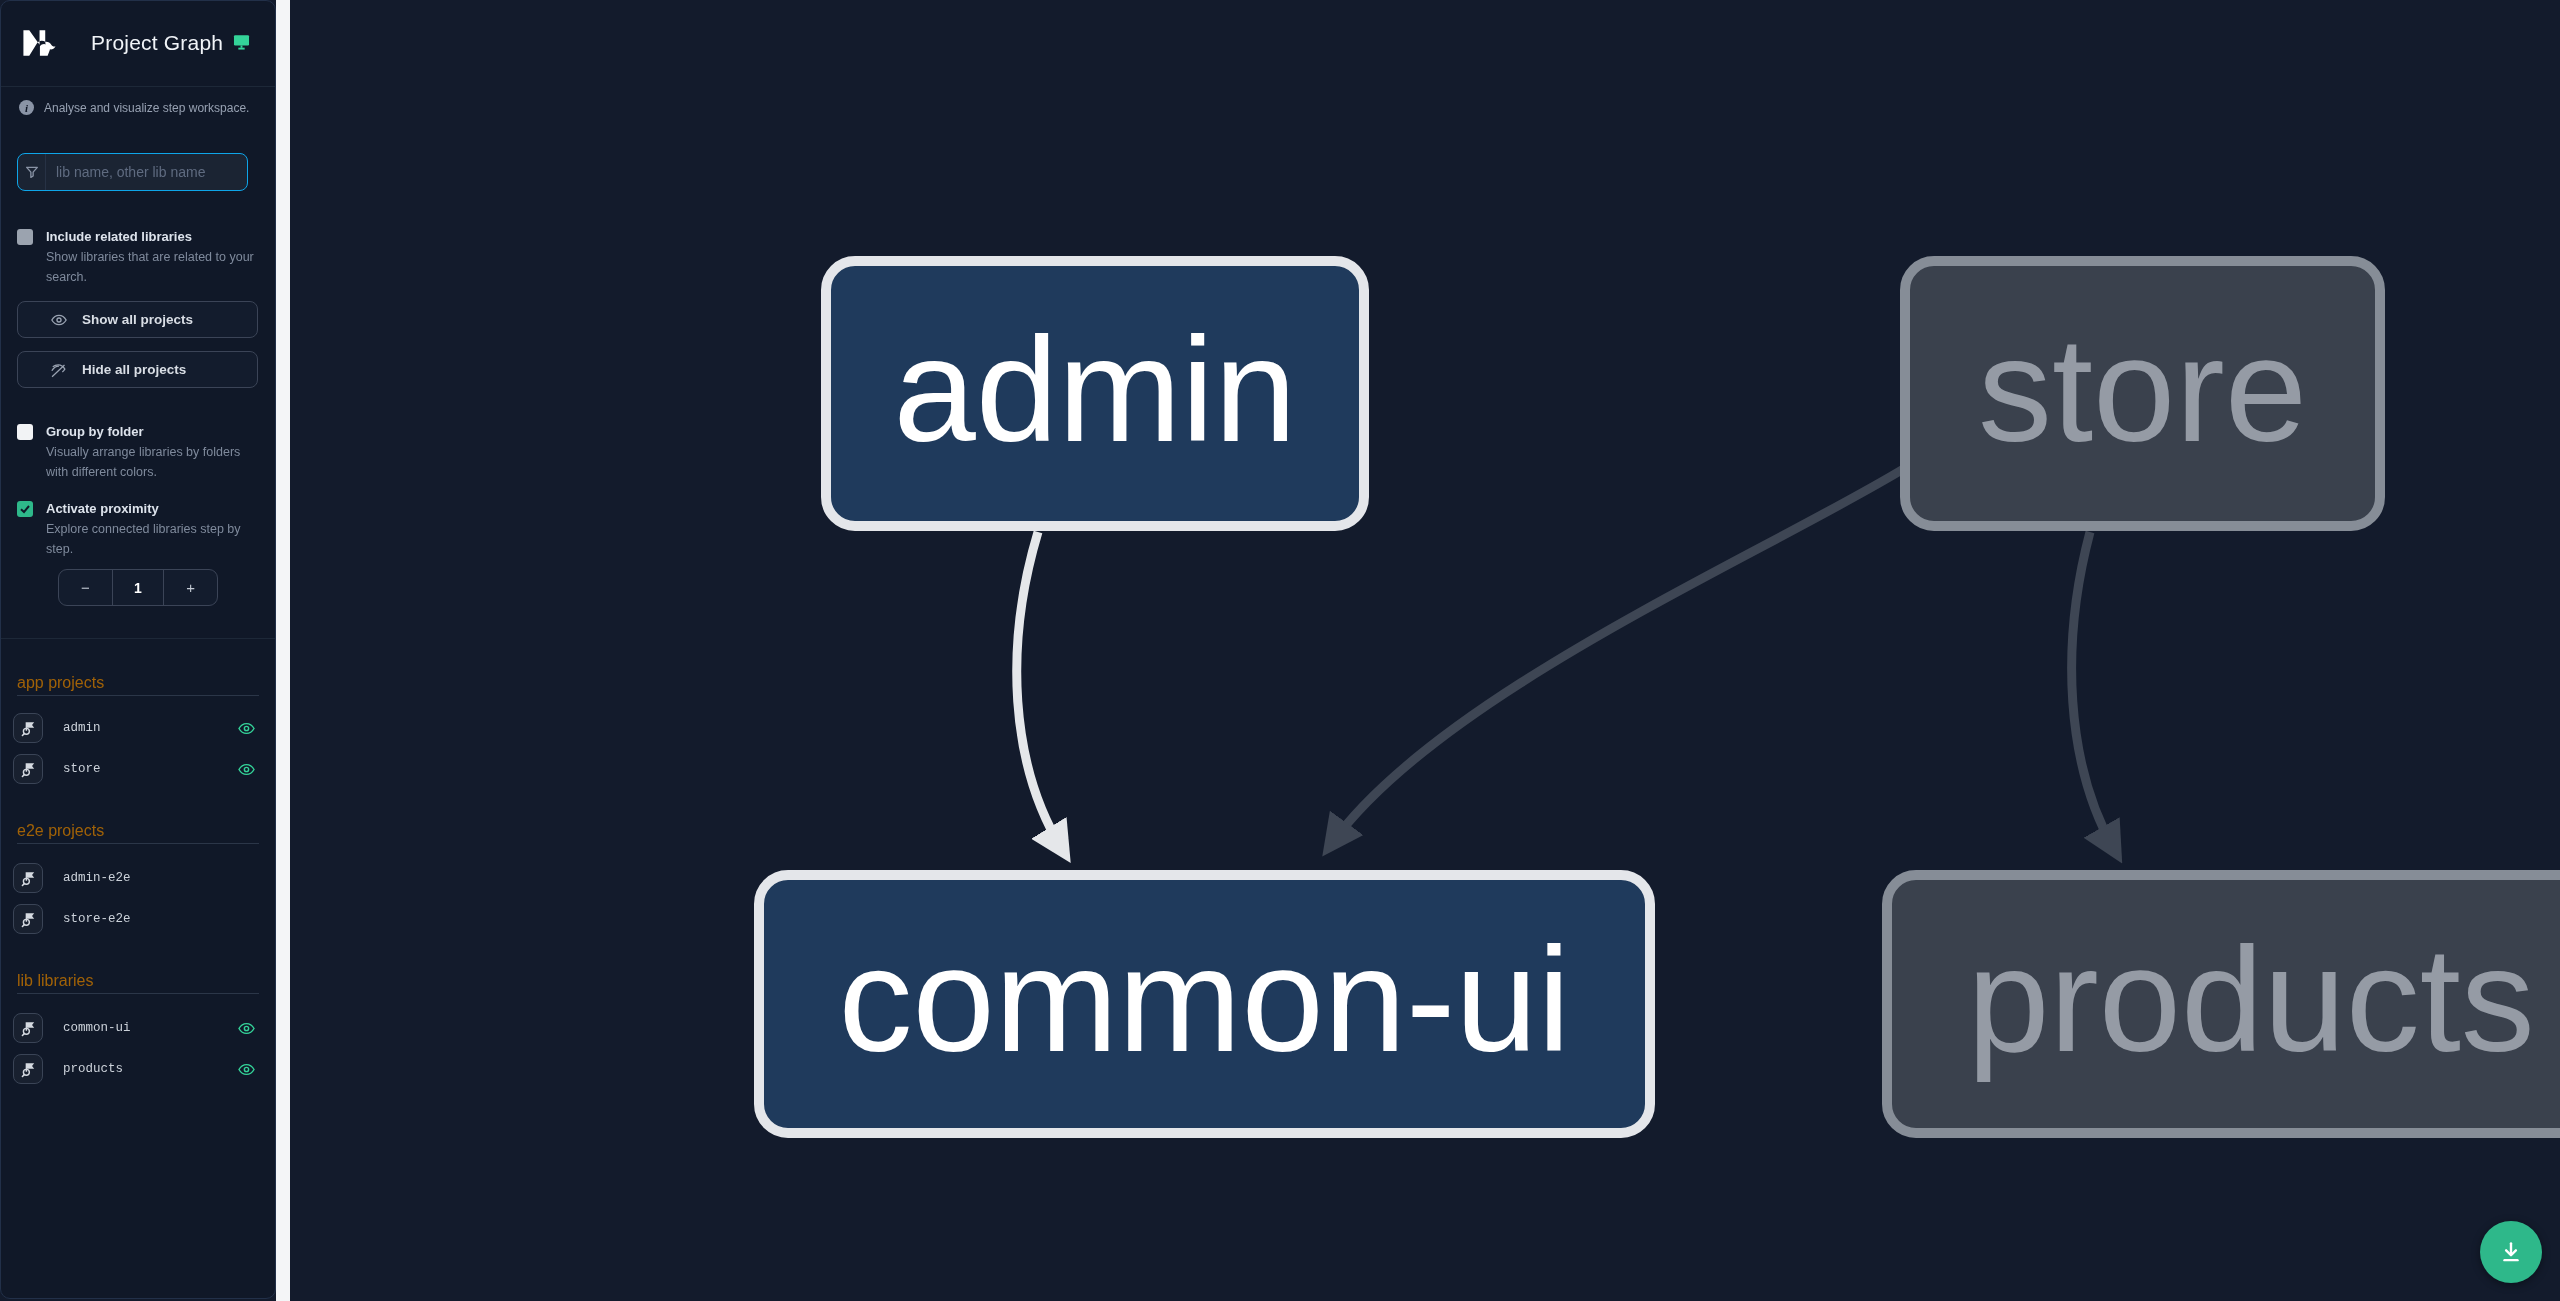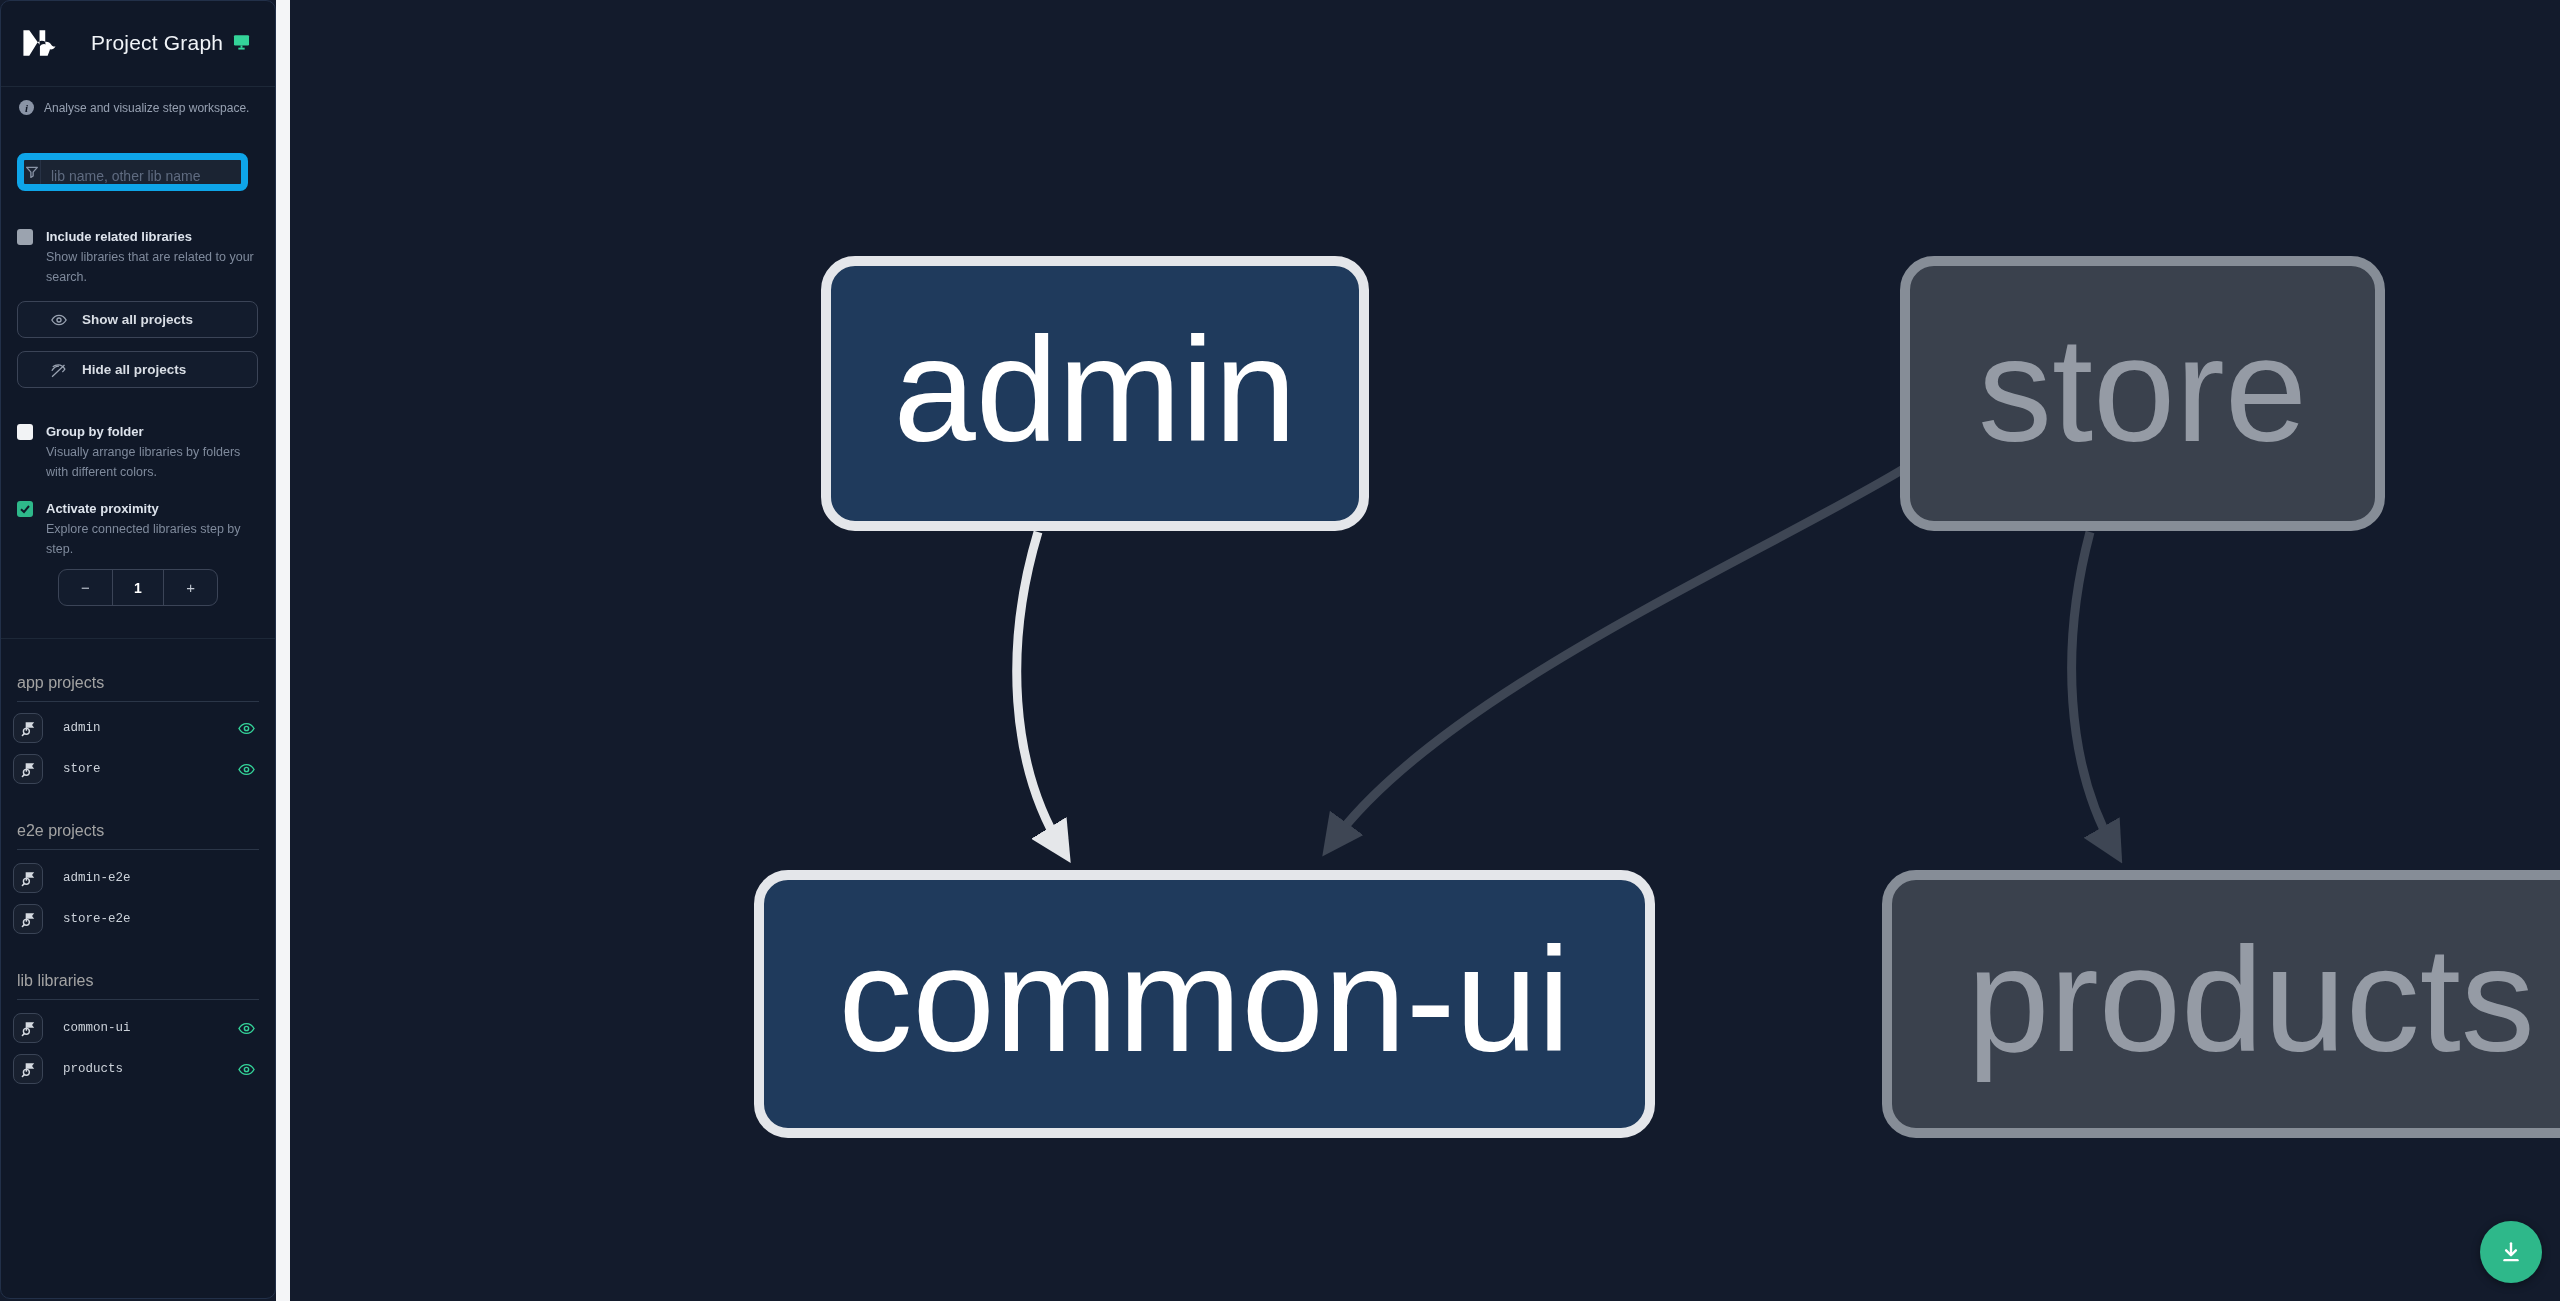--- a/index.html
+++ b/index.html
@@ -13,21 +13,21 @@
   .nx-logo{position:absolute;left:16px;top:20px;width:44px;height:44px;}
   .app-title{position:absolute;left:90px;top:30px;font-size:21px;font-weight:400;color:#f1f4f8;letter-spacing:.2px;}
   .monitor-icon{position:absolute;left:231px;top:31px;width:19px;height:19px;}
 
   .info-row{position:absolute;left:18px;top:99px;display:flex;align-items:center;gap:10px;}
   .info-icon{width:15px;height:15px;border-radius:50%;background:#8a94a6;color:#101828;
     font-size:11px;font-weight:700;display:flex;align-items:center;justify-content:center;font-family:"Liberation Serif",serif;font-style:italic;}
   .info-text{font-size:12px;color:#97a1b2;}
 
   .filter-box{position:absolute;left:16px;top:152px;width:231px;height:38px;background:#1b2433;
-    border:7px solid #0ea5e9;border-radius:8px;box-sizing:border-box;display:flex;align-items:flex-end;}
+    border:1px solid #0ea5e9;border-radius:8px;box-sizing:border-box;display:flex;align-items:center;}
   .filter-icon-cell{width:37px;height:100%;display:flex;align-items:center;justify-content:center;border-right:1px solid #273245;}
   .filter-box input{flex:1;background:transparent;border:none;outline:none;color:#dfe4ec;
     font-size:14px;padding:0 10px;font-family:"Liberation Sans",sans-serif;}
   .filter-box input::placeholder{color:#5f6b80;}
 
   .opt{position:absolute;left:16px;}
   .opt .cb{position:absolute;left:0;top:2px;width:16px;height:16px;border-radius:3px;}
   .cb.gray{background:#9ba3af;}
   .cb.white{background:#f2f3f5;}
   .cb.green{background:#2eb88a;display:flex;align-items:center;justify-content:center;}
@@ -38,22 +38,22 @@
     box-sizing:border-box;background:#131c2d;display:flex;align-items:center;gap:14px;padding:0 32px;cursor:pointer;}
   .sb-btn .btxt{font-size:13.5px;font-weight:600;color:#d9dee5;}
 
   .stepper{position:absolute;left:57px;top:568px;width:160px;height:37px;border:1px solid #3b4457;border-radius:9px;
     box-sizing:border-box;display:grid;grid-template-columns:1fr 1fr 1fr;background:#131c2d;overflow:hidden;}
   .stepper>div{display:flex;align-items:center;justify-content:center;font-size:15px;color:#c3cad4;}
   .stepper .mid{border-left:1px solid #3b4457;border-right:1px solid #3b4457;color:#fff;font-weight:700;font-size:14px;}
 
   .sb-divider{position:absolute;left:0;top:637px;width:100%;height:1px;background:#1d2838;}
 
-  .sec-head{position:absolute;left:16px;width:242px;font-size:16px;color:#a3a3a3;
-    border-bottom:1px solid #2b3648;padding-bottom:9px;}
+  .sec-head{position:absolute;left:16px;width:242px;font-size:16px;color:#a16207;
+    border-bottom:1px solid #2b3648;padding-bottom:3px;}
   .proj-row{position:absolute;left:0;width:276px;height:32px;}
   .proj-ico-btn{position:absolute;left:12px;top:0;width:30px;height:30px;border:1px solid #3a4456;border-radius:8px;
     box-sizing:border-box;background:#18202f;display:flex;align-items:center;justify-content:center;cursor:pointer;}
   .proj-name{position:absolute;left:62px;top:8px;font-family:"Liberation Mono","DejaVu Sans Mono",monospace;
     font-size:12.5px;color:#ccd2da;letter-spacing:0;}
   .proj-eye{position:absolute;left:236px;top:6px;width:19px;height:19px;cursor:pointer;}
 
   
   .resizer{position:absolute;left:276px;top:0;width:14px;height:1301px;background:#f4f5f7;z-index:6;cursor:col-resize;}
 

